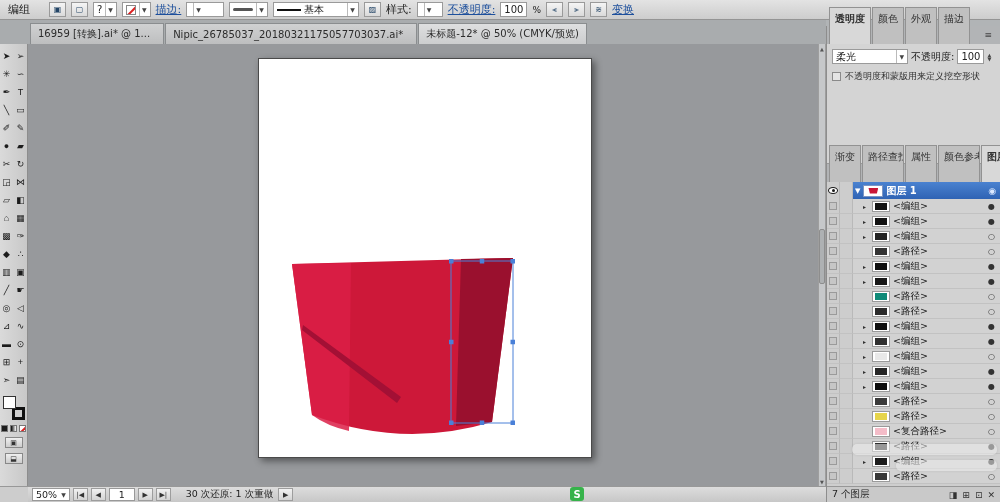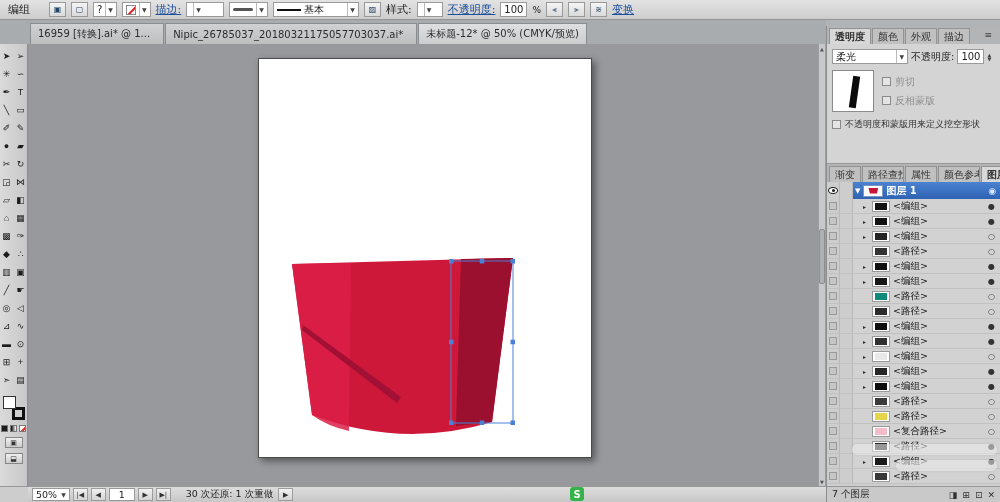--- a/index.html
+++ b/index.html
@@ -53,21 +53,21 @@
   svg.art{position:absolute;left:0;top:0;width:332px;height:398px}
   
   .vscroll{position:absolute;left:818px;top:44px;width:8px;bottom:16px;background:#c6c8ca;
     border-left:1px solid #9e9e9e;border-right:1px solid #9e9e9e}
   .vs-arrow{position:absolute;left:0;width:100%;height:9px;font-size:5px;color:#555;display:flex;align-items:center;justify-content:center;cursor:pointer}
   .vs-thumb{position:absolute;left:0;top:185px;width:6px;height:55px;background:#aeb1b3;border:1px solid #8d8d8d;border-radius:2px;cursor:grab}
   
   .panels{position:absolute;left:826px;top:26px;right:0;bottom:0;background:#c6c6c6;
     border-left:1px solid #8d8d8d;display:flex;flex-direction:column;z-index:6}
   .ptabs{height:18px;background:#b2b4b6;display:flex;align-items:flex-end;padding-left:2px;gap:1px;font-size:10px;flex:none}
-  .ptab{height:16px;padding:7px 5px;display:flex;align-items:center;background:#c0c0c0;
+  .ptab{height:16px;padding:18px 5px;display:flex;align-items:flex-end;background:#c0c0c0;
     border:1px solid #929292;border-bottom:none;color:#333;white-space:nowrap;overflow:hidden;max-width:42px;flex:none;cursor:pointer}
   .ptab.active{background:#d8d8d8;font-weight:bold}
   .pmenu{margin-left:auto;margin-right:4px;font-size:9px;color:#444;cursor:pointer}
   .trans{flex:none;height:120px;background:#d4d4d4;border-bottom:1px solid #999;padding:5px 5px 0 5px;font-size:10px}
   .trow{display:flex;align-items:center;gap:3px}
   .dd.blend{width:76px;justify-content:space-between}
   .spin{display:inline-flex;flex-direction:column;font-size:5px;line-height:4px;color:#444}
   .thumbrow{display:flex;margin-top:6px;gap:8px;align-items:center}
   .tthumb{width:42px;height:42px;background:#fff;border:1px solid #8b8b8b;position:relative;flex:none}
   .tstroke{position:absolute;left:18px;top:5px;width:7px;height:32px;background:#0b0b0b;transform:rotate(8deg)}
@@ -414,35 +414,20 @@
         <span>柔光</span>
         <span class="arr">▼</span>
       </span>
       <span>不透明度:</span>
       <span class="field" style="min-width:24px">100</span>
       <span class="spin">
           <span>▲</span>
           <span>▼</span>
         </span>
     </div>
-    <div class="thumbrow">
-      <div class="tthumb">
-        <div class="tstroke"></div>
-      </div>
-      <div class="cbcol">
-        <label class="cb">
-          <span class="cbbox"></span>
-          <span>剪切</span>
-        </label>
-        <label class="cb">
-          <span class="cbbox"></span>
-          <span>反相蒙版</span>
-        </label>
-      </div>
-    </div>
     <label class="cb cblong">
       <span class="cbbox"></span>
       <span>不透明度和蒙版用来定义挖空形状</span>
     </label>
   </div>
 
   <div class="ptabs">
 
       <div class="ptab">
         <span>渐变</span>

